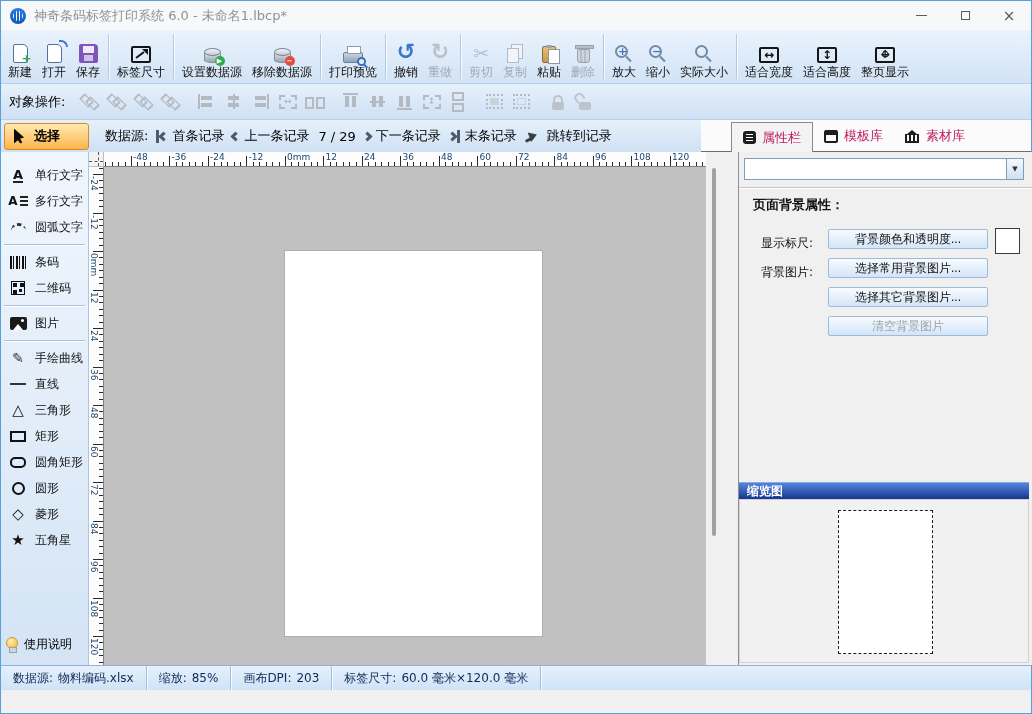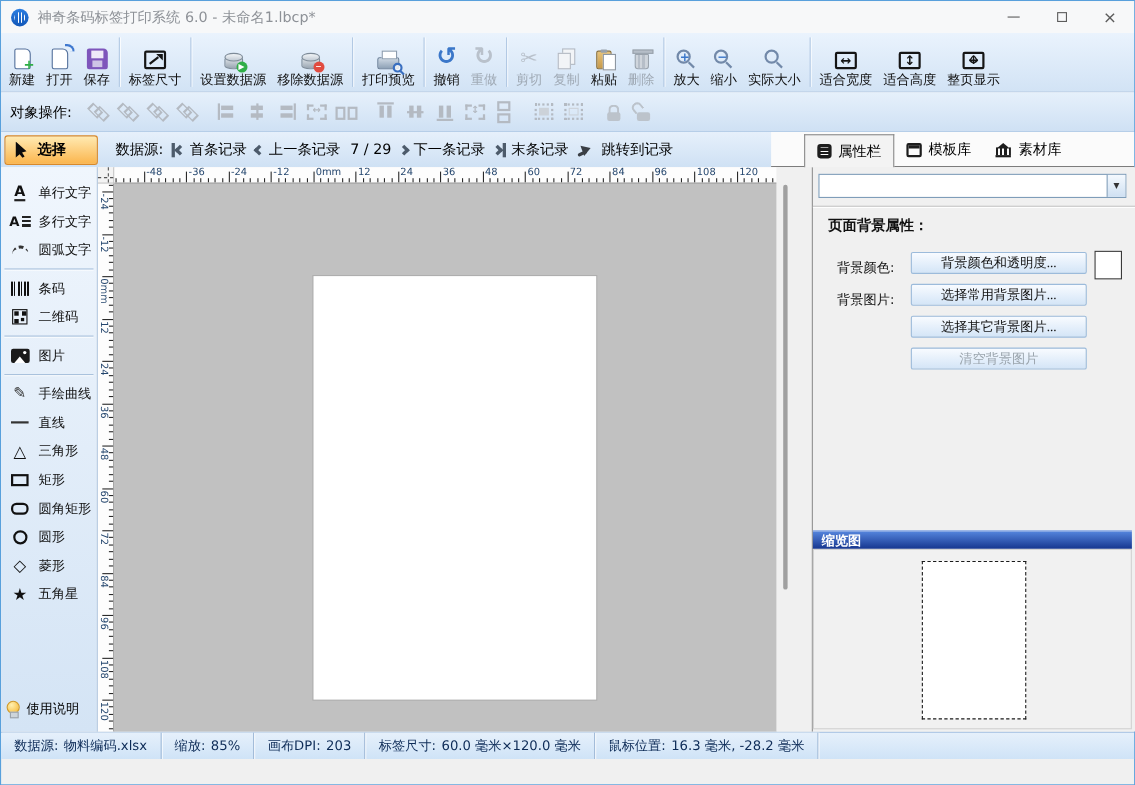--- a/index.html
+++ b/index.html
@@ -41,21 +41,21 @@
 .ch{width:7px;height:7px;border-left:3px solid #4d5b6b;border-bottom:3px solid #4d5b6b;display:inline-block}
 .ch.l{transform:rotate(45deg)}
 .ch.r{transform:rotate(225deg)}
 .vb{width:3px;height:13px;background:#4d5b6b;display:inline-block}
 .jmp{position:relative;width:17px;height:13px;display:inline-block}
 .jmp::before{content:'';position:absolute;left:0;bottom:2px;width:9px;height:3px;background:#3a3f45;border-radius:2px;transform:rotate(-25deg)}
 .jmp::after{content:'';position:absolute;right:0;top:0;border:5px solid transparent;border-left:8px solid #3a3f45;transform:rotate(-20deg)}
 
 .tabstrip{position:absolute;right:0;top:0;bottom:0;width:330px;background:#fbfbfb;display:flex;align-items:stretch;padding-left:30px}
 .tabstrip::after{content:'';position:absolute;left:0;right:0;bottom:0;height:1px;background:#6e6e6e}
-.tab{display:flex;align-items:center;gap:6px;padding:0 11px;font-size:13px;position:relative;color:#000000}
+.tab{display:flex;align-items:center;gap:6px;padding:0 11px;font-size:13px;position:relative;color:#be185d}
 .tab.active{background:#f3f3f3;border:1px solid #8a8a8a;border-bottom:none;z-index:2;margin-top:2px}
 
 .workspace{position:relative;height:513px;background:#f0f0f0}
 .toolbox{position:absolute;left:0;top:0;width:88px;height:513px;background:linear-gradient(180deg,#f0f6fd,#d4e4f5);border-right:1px solid #aec5de;padding-top:10px}
 .titem{display:flex;align-items:center;height:26px;padding-left:5px;gap:5px;font-size:12px;color:#111;white-space:nowrap}
 .tico2{width:24px;display:flex;justify-content:center;align-items:center;flex:none}
 .tsep{height:1px;background:#a9c2dd;margin:4px 3px;box-shadow:0 1px 0 rgba(255,255,255,.9)}
 .helpitem{position:absolute;bottom:12px;left:5px;display:flex;align-items:center;gap:6px;font-size:12px}
 
 .corner{position:absolute;left:88px;top:0;width:15px;height:15px;background:#f3f3f3;border-right:1px solid #bbb;border-bottom:1px solid #bbb}
@@ -75,21 +75,21 @@
 .gutter{position:absolute;left:705px;top:0;width:32px;height:513px;background:#f0f0f0}
 .vthumb{position:absolute;left:6px;top:16px;width:4px;height:368px;background:#a0a0a0;border-radius:2px}
 
 .rightpanel{position:absolute;left:737px;top:0;width:295px;height:513px;background:#f0f0f0;border-left:1px solid #8f8f8f}
 .combo{position:absolute;left:5px;top:6px;right:9px;height:22px;background:#fff;border:1px solid #7f9db9;display:flex}
 .combo .val{flex:1;font-size:12px;line-height:20px;padding-left:4px}
 .combo .cbtn{width:17px;border-left:1px solid #7f9db9;background:linear-gradient(#f4f9fe,#cfe0f2);display:flex;align-items:center;justify-content:center;font-size:7px;color:#333}
 .pdiv{position:absolute;left:0;right:0;top:35px;height:1px;background:#c6c6c6;box-shadow:0 1px 0 #fff}
 .ptitle{position:absolute;left:14px;top:44px;font-size:13px;font-weight:bold;color:#111}
 .plabel{position:absolute;left:22px;font-size:12px;color:#111}
-.pbtn{position:absolute;left:89px;width:160px;height:20px;background:linear-gradient(#f8fbff,#d4e5f7);border:1px solid #9cbbdb;border-radius:2px;font-size:12px;color:#111;display:flex;align-items:center;justify-content:center;font-family:Liberation Serif, serif}
+.pbtn{position:absolute;left:89px;width:160px;height:20px;background:linear-gradient(#f8fbff,#d4e5f7);border:1px solid #9cbbdb;border-radius:2px;font-size:12px;color:#111;display:flex;align-items:center;justify-content:center;font-family:Liberation Sans, sans-serif}
 .pbtn.disabled{color:#9aa4ac}
 .swatch{position:absolute;left:256px;top:76px;width:25px;height:26px;border:1px solid #3a3a3a}
 .thumbhdr{position:absolute;left:0;top:330px;right:4px;height:17px;background:linear-gradient(#5585dd,#16368f);color:#fff;font-weight:bold;font-size:12px;line-height:17px;padding-left:8px;border-top:1px solid #89a8e4}
 .thumbarea{position:absolute;left:0;top:347px;right:4px;bottom:2px;background:#f1f1f1;border:1px solid #d2d2d2}
 .tpage{position:absolute;left:98px;top:10px;width:95px;height:144px;background:#fff;border:1px dashed #1a1a1a}
 
 .statusbar{height:25px;background:linear-gradient(#e6f0fb,#cfe3f7);border-top:1px solid #8cb2de;display:flex;align-items:stretch;font-size:12px;color:#0d2b57}
 .sseg{padding:0 12px;display:flex;align-items:center;gap:5px;border-right:1px solid #a3bcd9;box-shadow:1px 0 0 rgba(255,255,255,.8);white-space:nowrap}
 
 .ii{position:relative;display:inline-flex;align-items:center;justify-content:center}
@@ -891,21 +891,21 @@
 
     <div class="rightpanel">
       <div class="combo">
         <span class="val"></span>
         <span class="cbtn">
             <span>▼</span>
           </span>
       </div>
       <div class="pdiv"></div>
       <div class="ptitle">页面背景属性：</div>
-      <div class="plabel" style="top:83px">背景颜色:</div>
+      <div class="plabel" style="top:83px">显示标尺:</div>
       <button class="pbtn" style="top:77px">背景颜色和透明度...</button>
       <div class="swatch" id="bg-swatch" style="background: rgb(255, 255, 255);"></div>
       <div class="plabel" style="top:112px">背景图片:</div>
       <span id="bg-image-buttons"><button class="pbtn" style="top: 106px;">选择常用背景图片...</button><button class="pbtn" style="top: 135px; text-align: center;">选择其它背景图片...</button><button class="pbtn disabled" style="top: 164px;">清空背景图片</button></span>
       <div class="thumbhdr">缩览图</div>
       <div class="thumbarea">
         <div class="tpage"></div>
       </div>
     </div>
   </div>
@@ -920,19 +920,15 @@
         <span>85%</span>
       </span>
       <span class="sseg">
         <span>画布DPI:</span>
         <span>203</span>
       </span>
       <span class="sseg">
         <span>标签尺寸:</span>
         <span>60.0 毫米×120.0 毫米</span>
       </span>
-      <span class="sseg">
-        <span>鼠标位置:</span>
-        <span>16.3 毫米, -28.2 毫米</span>
-      </span>
     </div>
 
 </div>
 
 </body></html>

